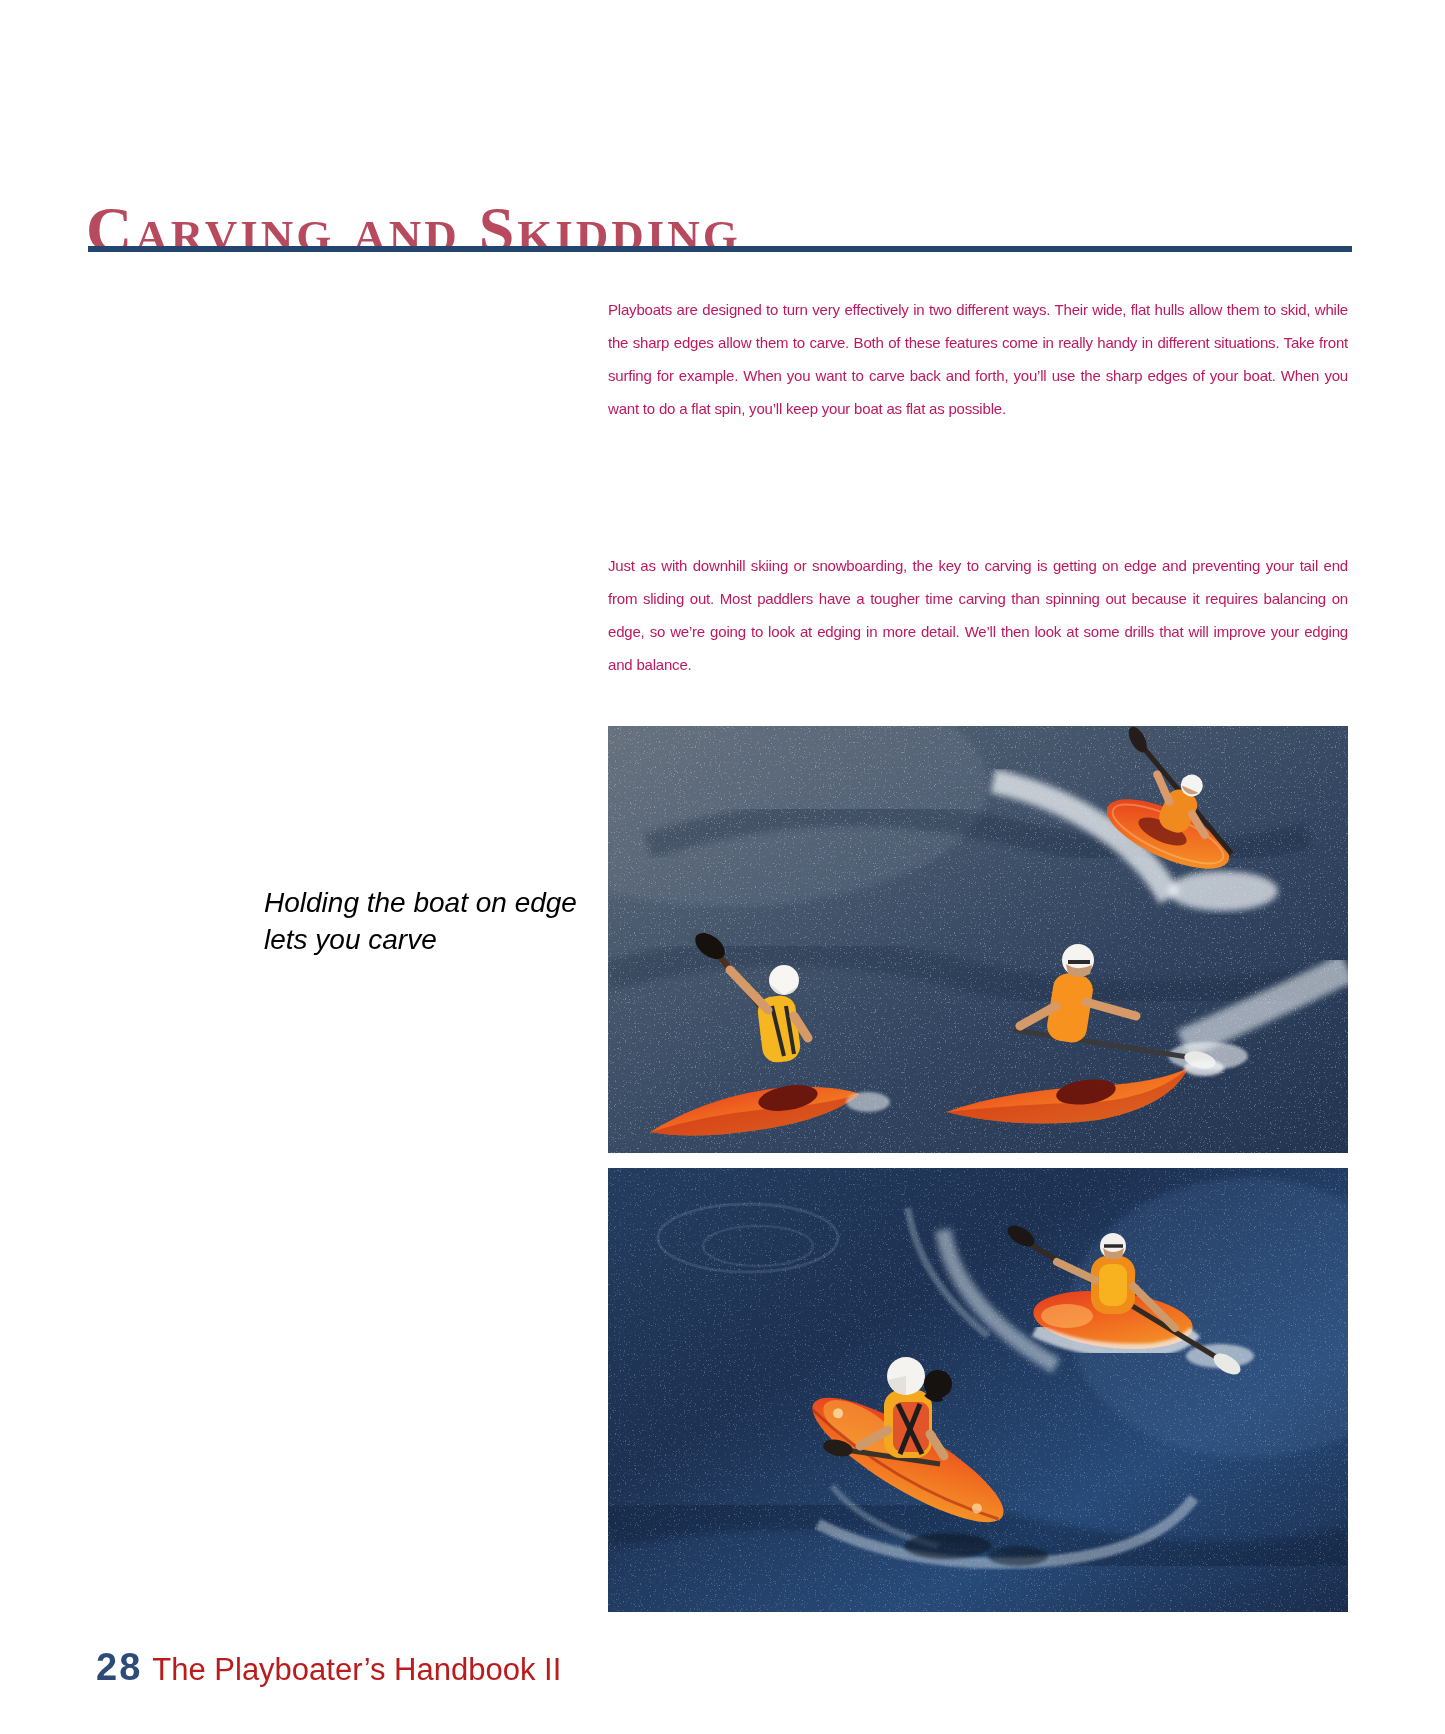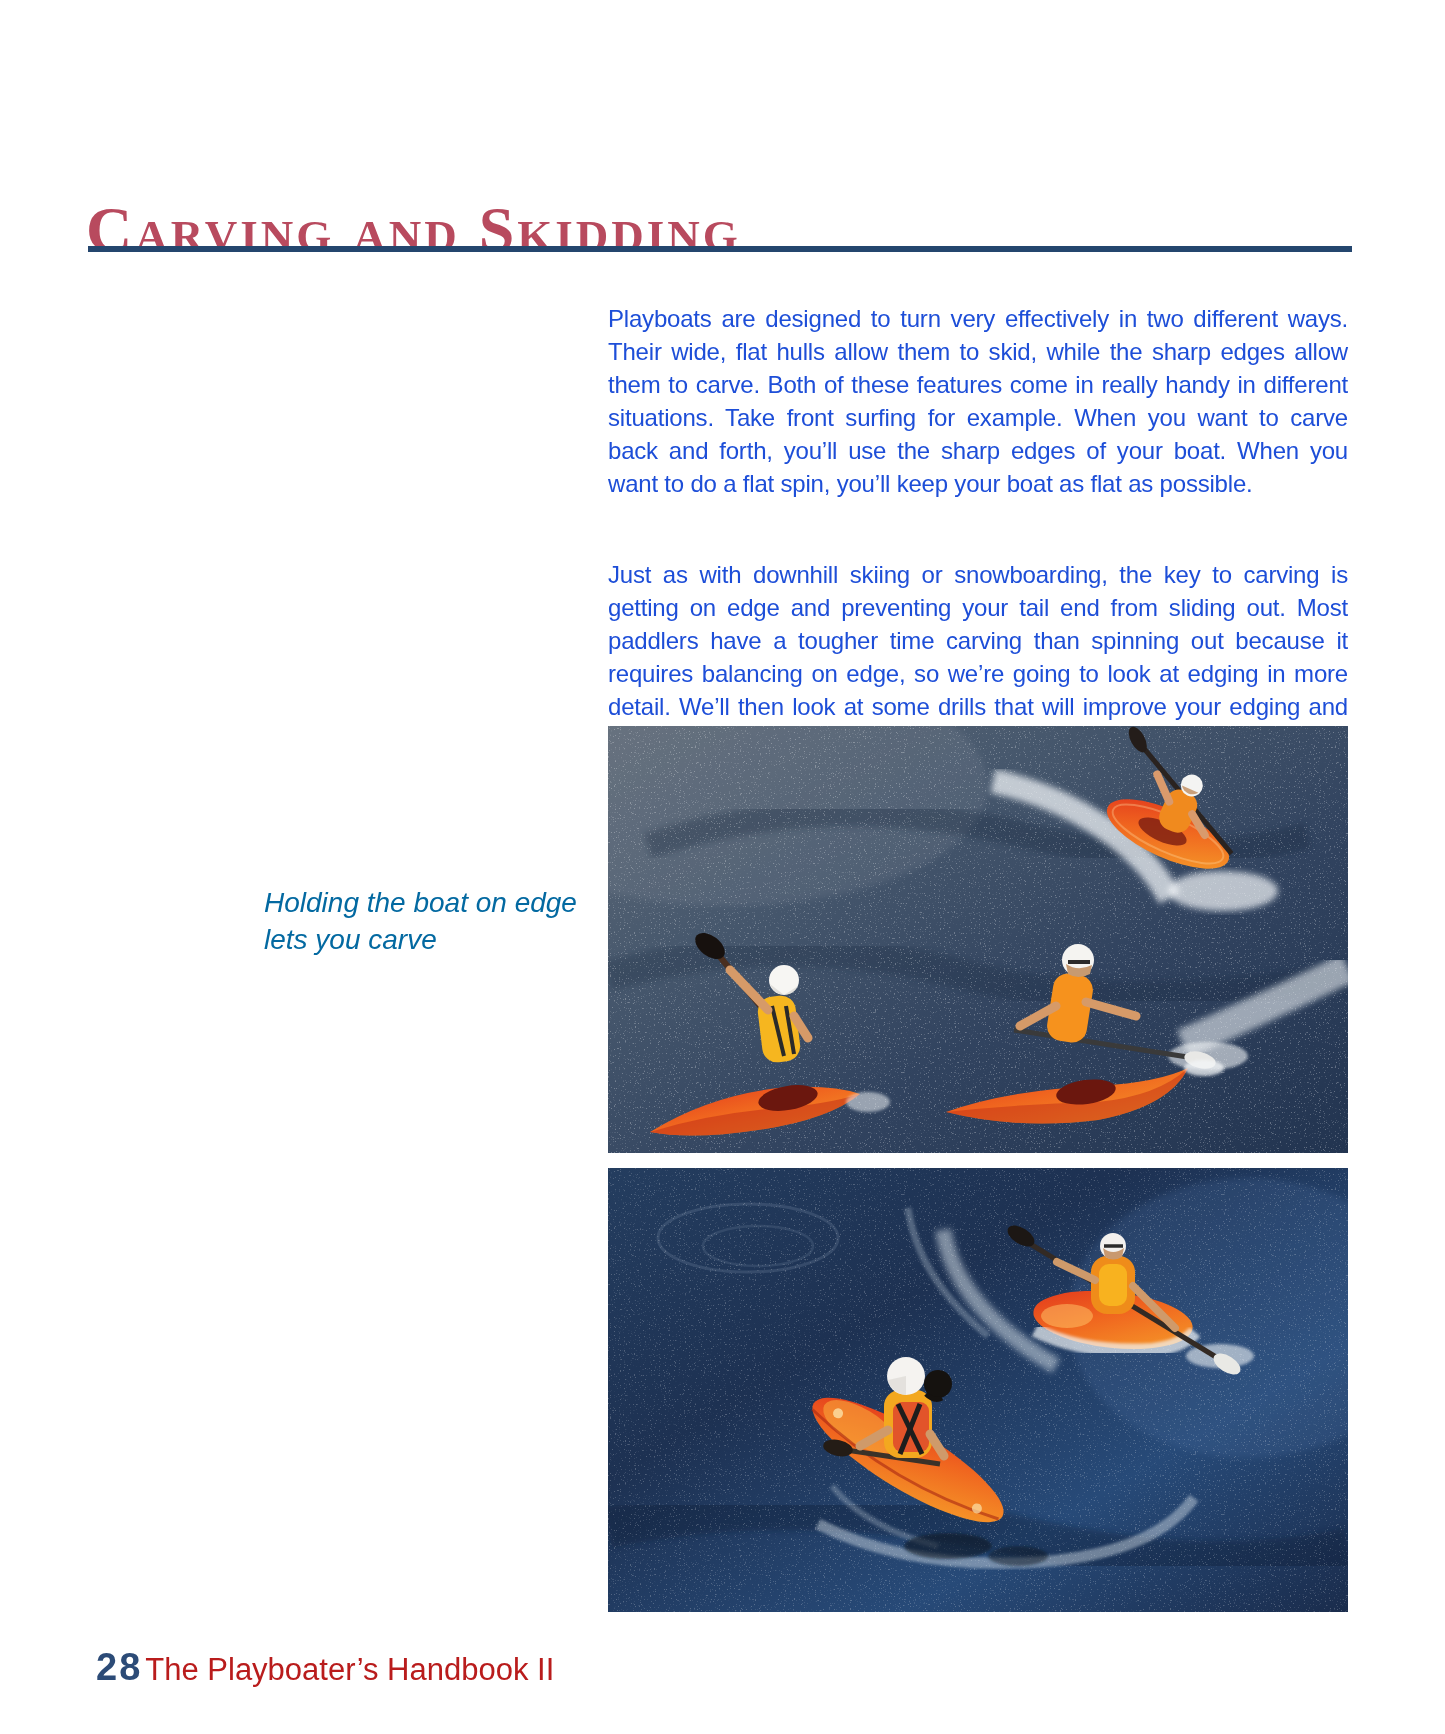--- a/index.html
+++ b/index.html
@@ -20,47 +20,47 @@
     color:#b84a5e;
     white-space:nowrap;
   }
   .title-rule{
     position:absolute;left:88px;top:246px;
     width:1264px;height:6px;
     background:#24466e;
   }
   .body-para{
     position:absolute;left:608px;width:740px;
-    font-size:24px;line-height:33px;
+    font-size:15px;line-height:33px;
     letter-spacing:-0.2px;
     text-align:justify;
-    color:#1d4ed8;
+    color:#be185d;
   }
   #para1{top:278px;}
   #para2{top:534px;}
   .photo{
     position:absolute;left:608px;width:740px;
     overflow:hidden;
     background:#2b3a52;
   }
   #photo1{top:726px;height:427px;}
   #photo2{top:1168px;height:444px;}
   .photo svg{display:block;width:100%;height:100%;}
   .fig-caption{
     position:absolute;left:264px;width:340px;
     font-style:italic;
     font-size:28px;line-height:37px;
-    color:#0369a1;
+    color:#000000;
     white-space:pre-line;
   }
   #caption1{top:884px;}
   #caption2{top:1329px;}
   .footer{
     position:absolute;left:96px;top:1646px;
-    display:flex;align-items:baseline;gap:3px;
+    display:flex;align-items:baseline;gap:10px;
   }
   .page-number{
     font-weight:700;font-size:38px;
     letter-spacing:2px;
     color:#2c4b77;
   }
   .book-title{
     font-size:31px;
     color:#b91c1c;
   }

